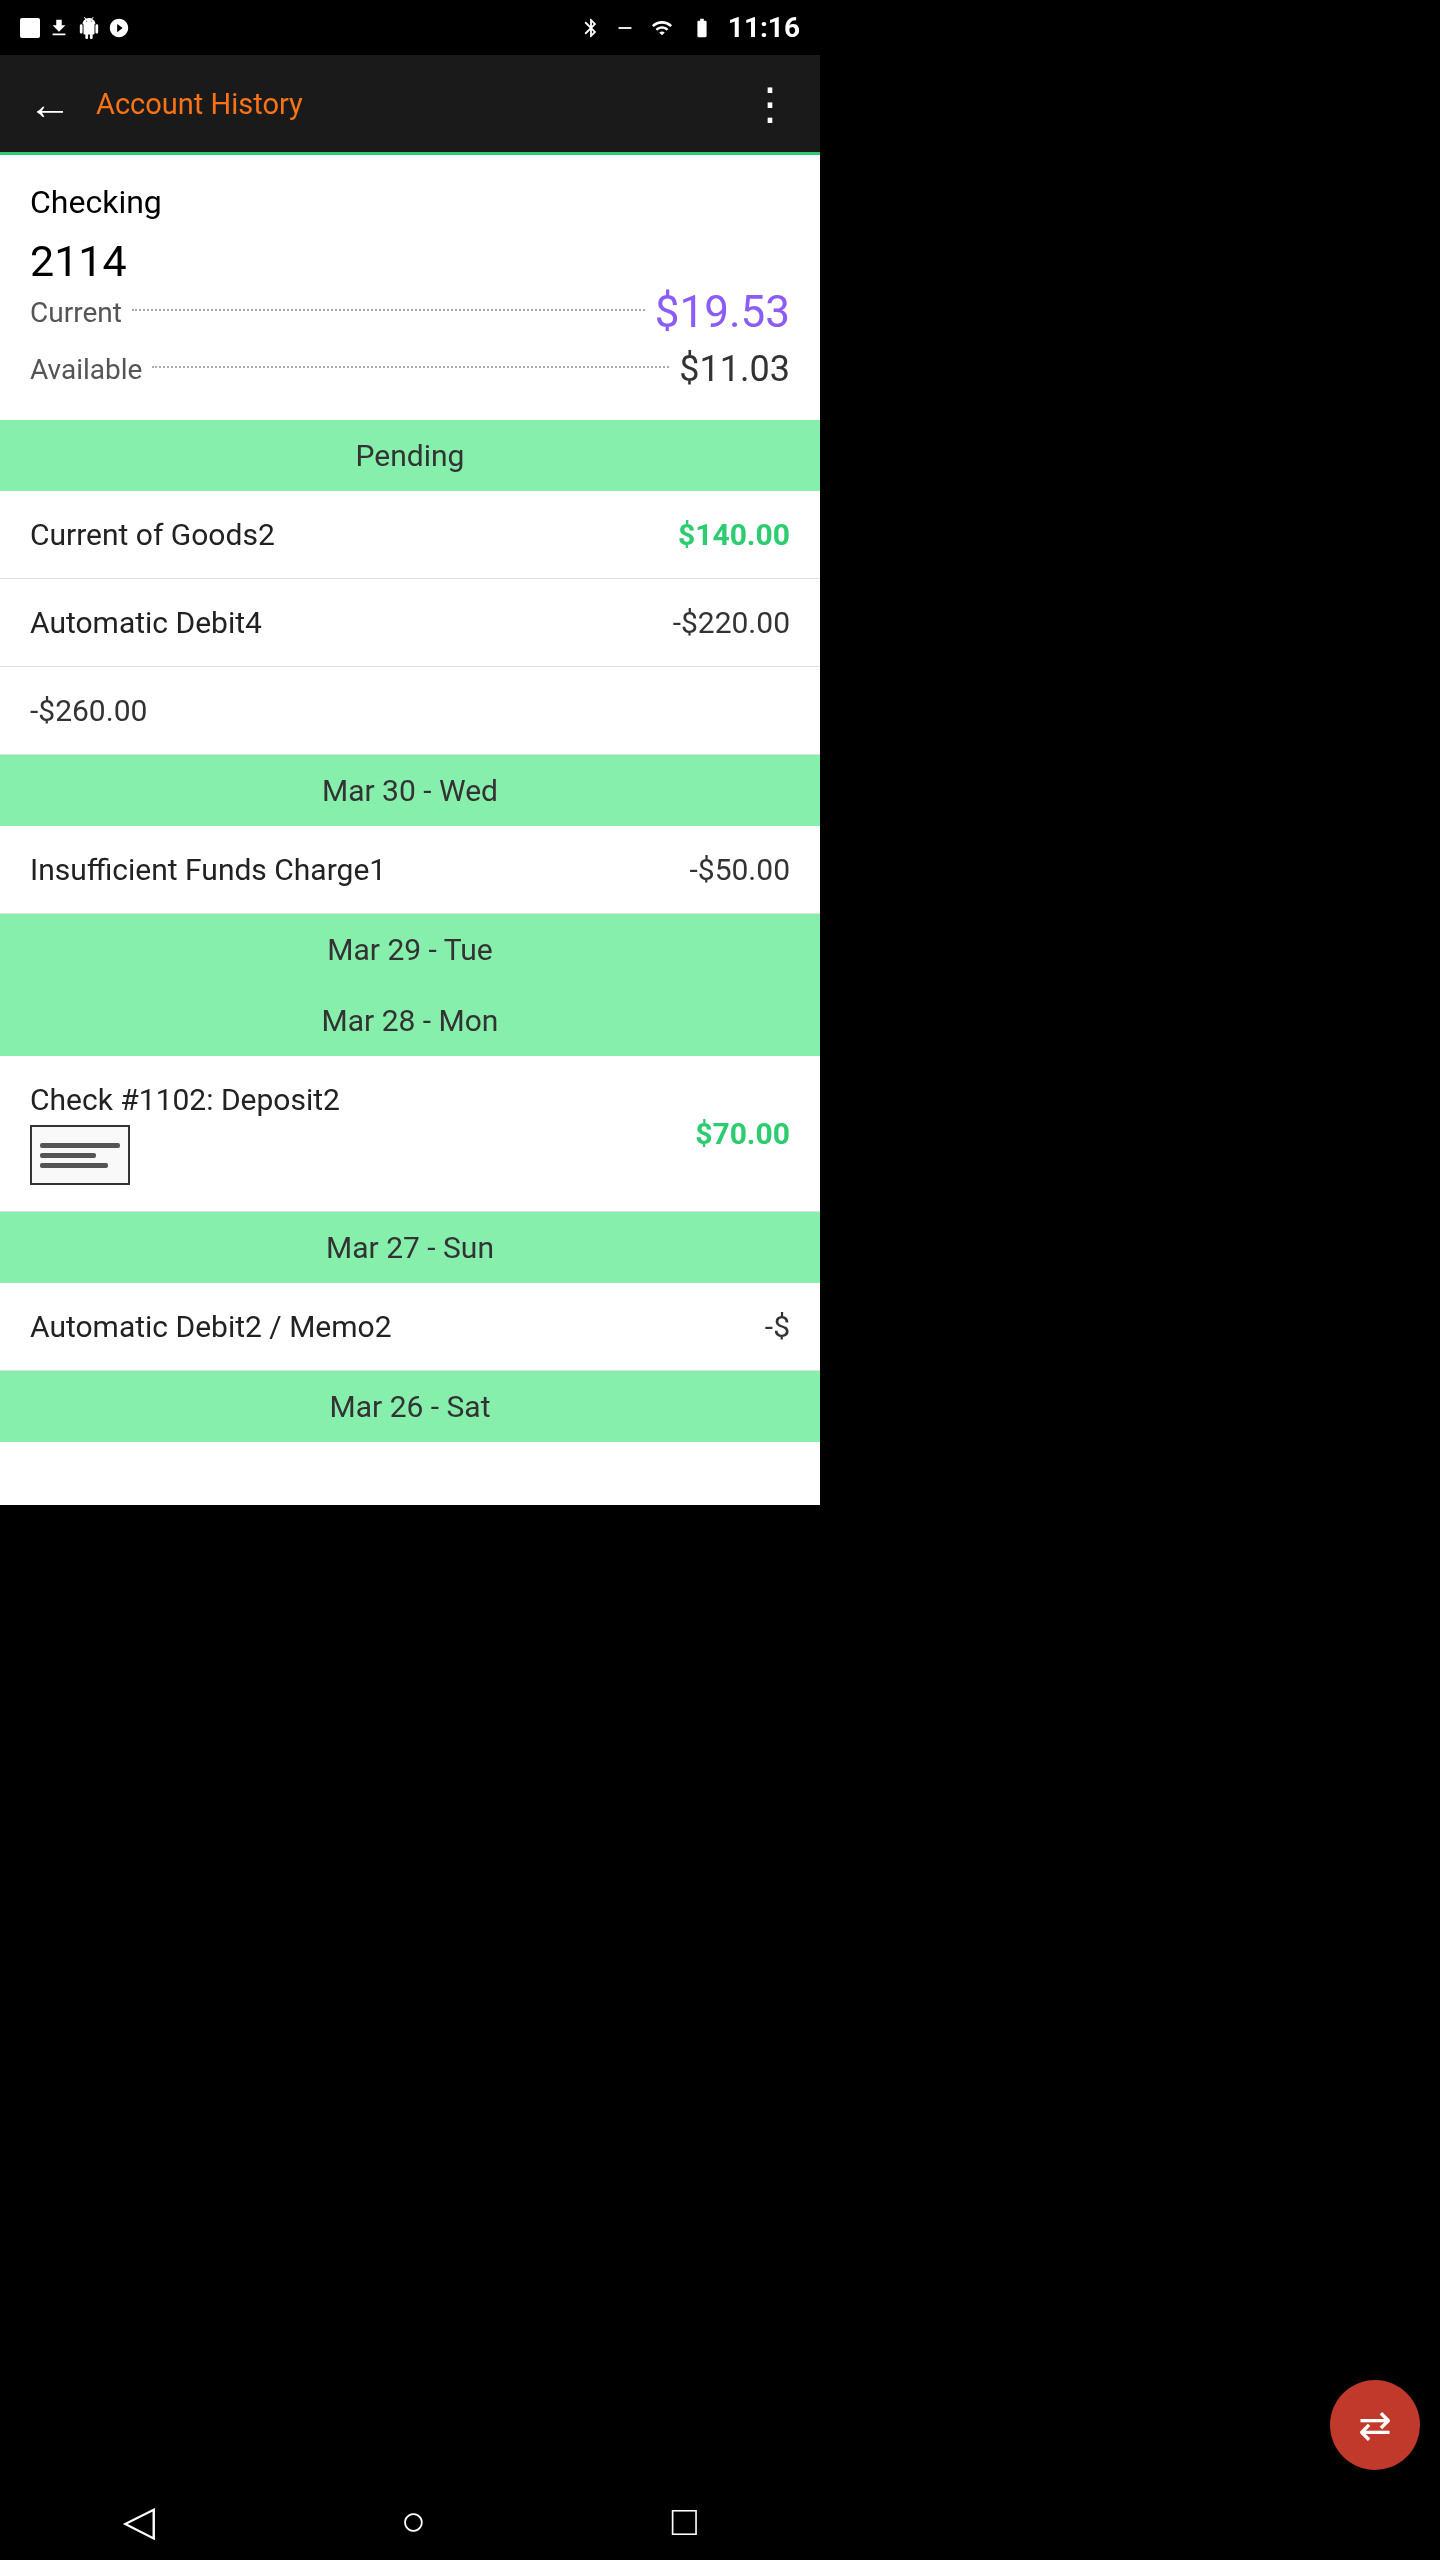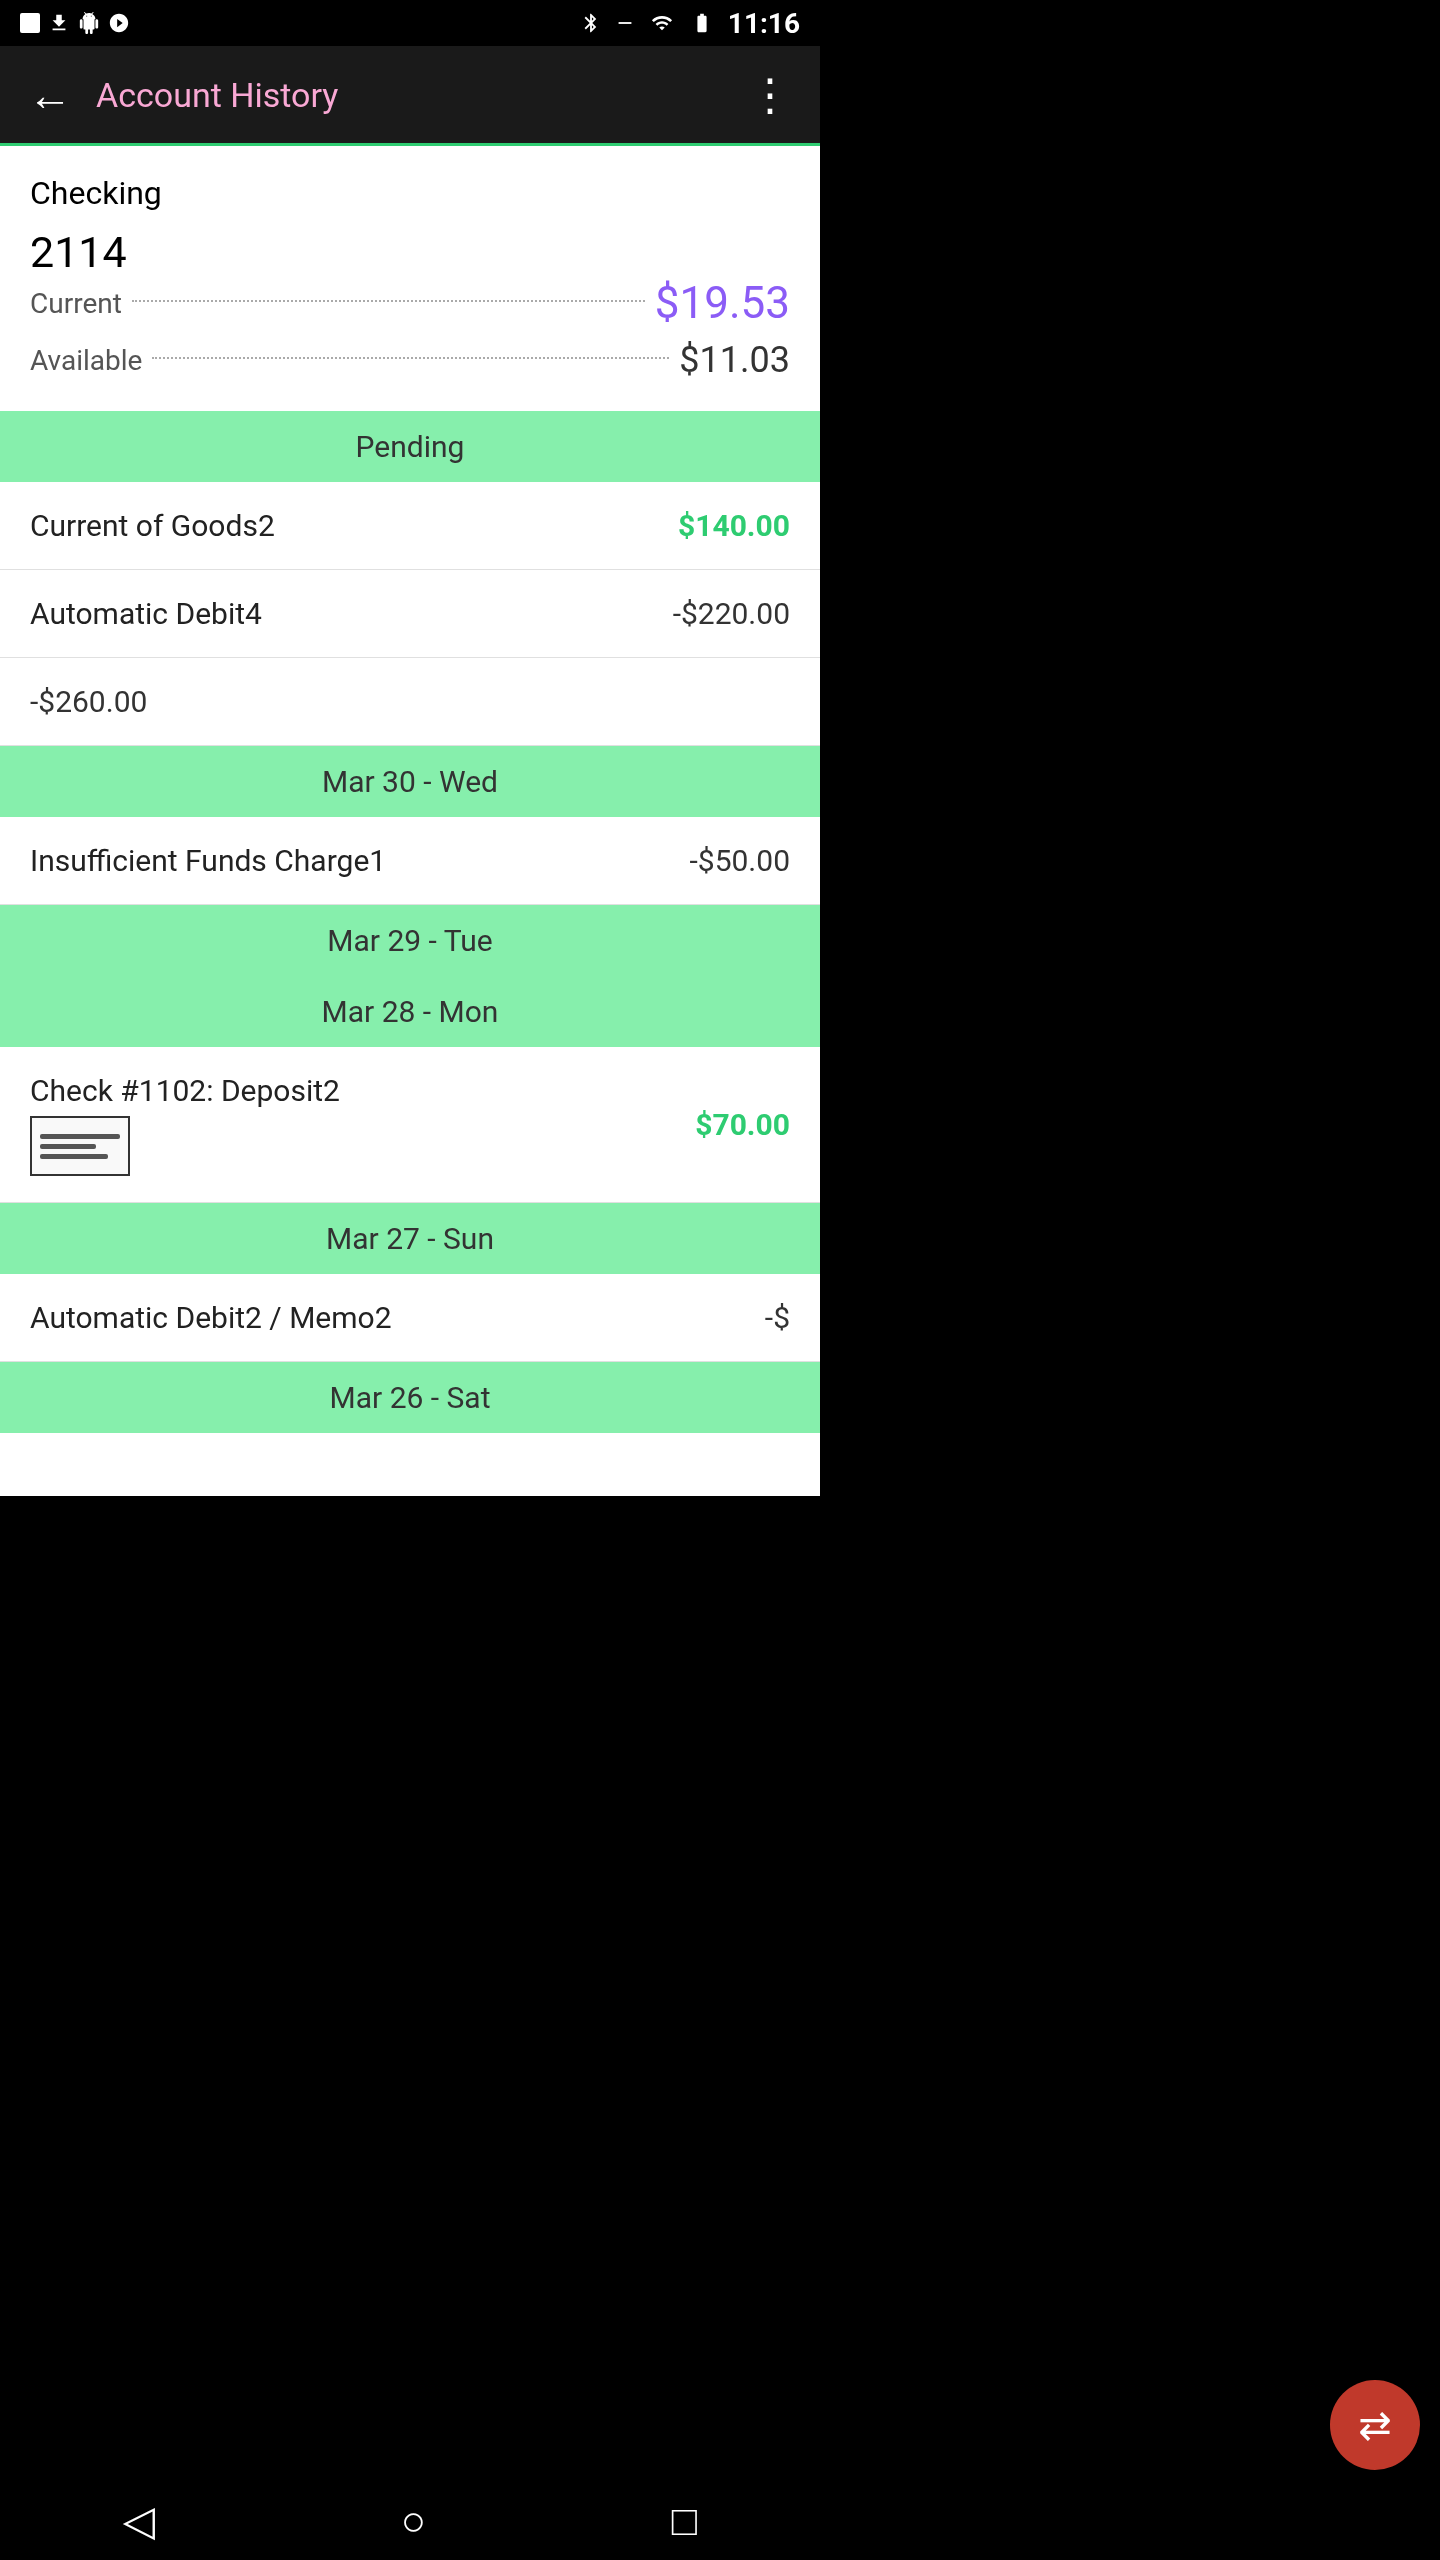--- a/index.html
+++ b/index.html
@@ -17,21 +17,21 @@
     }
 
     
     .status-bar {
       background: #000;
       color: #fff;
       display: flex;
       justify-content: space-between;
       align-items: center;
       padding: 10px 20px;
-      height: 46px;
+      height: 55px;
     }
 
     .status-left {
       display: flex;
       gap: 8px;
       align-items: center;
     }
 
     .status-icon {
       width: 28px;
@@ -65,22 +65,22 @@
 
     .back-btn {
       color: #fff;
       font-size: 44px;
       cursor: pointer;
       padding: 10px;
       margin-right: 14px;
     }
 
     .nav-title {
-      color: #f9a8d4;
-      font-size: 34px;
+      color: #f97316;
+      font-size: 29px;
       font-weight: 400;
       flex: 1;
     }
 
     .menu-btn {
       color: #fff;
       font-size: 44px;
       cursor: pointer;
       padding: 10px;
     }

